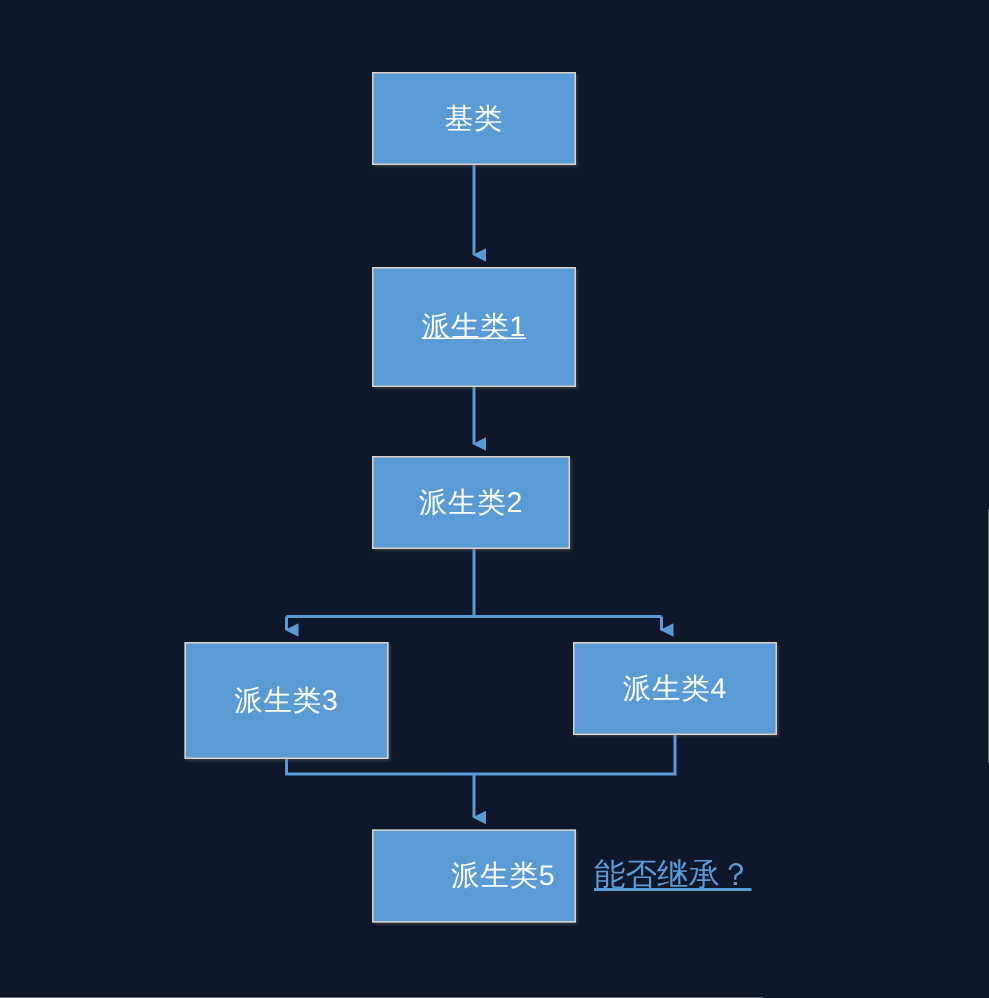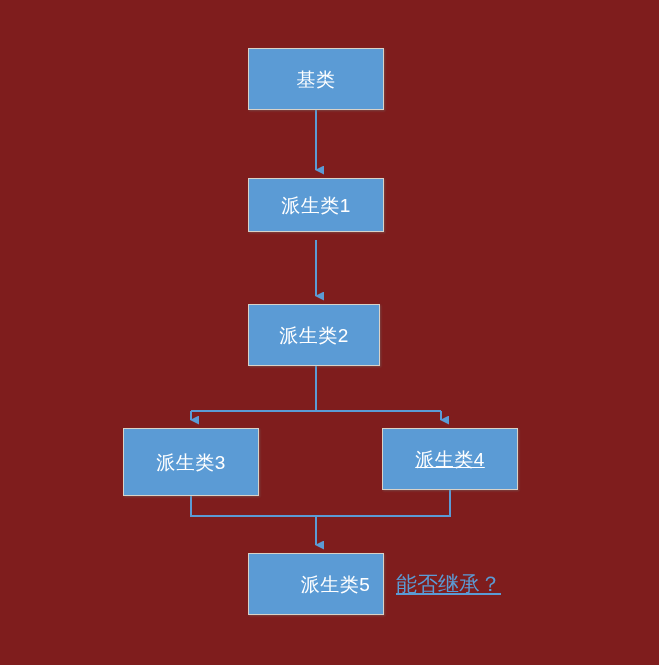--- a/index.html
+++ b/index.html
@@ -11,21 +11,21 @@
   body {
     width: 659px;
     height: 665px;
     font-family: "Liberation Sans", "DejaVu Sans", sans-serif;
     overflow: hidden;
   }
   #canvas {
     position: relative;
     width: 659px;
     height: 665px;
-    background: #7f1d1d;
+    background: #0f172a;
   }
   #wires {
     position: absolute;
     left: 0;
     top: 0;
     width: 659px;
     height: 665px;
   }
   .node {
     position: absolute;
@@ -88,33 +88,33 @@
     <g>
       <path d="M191,490 L191,516 L450,516 L450,490" fill="none" stroke="#5B9BD5" stroke-width="2"></path>
       <line x1="316" y1="516" x2="316" y2="545" stroke="#5B9BD5" stroke-width="2" marker-end="url(#arrowhead)"></line>
     </g>
   </svg>
 
   <div class="node" style="left:248px; top:48px; width:136px; height:62px;">
     <span class="node-label">基类</span>
   </div>
 
-  <div class="node" style="left:248px; top:178px; width:136px; height:54px;">
+  <div class="node" style="left:248px; top:178px; width:136px; height:80px;text-decoration:underline;">
     <span class="node-label">派生类1</span>
   </div>
 
   <div class="node" style="left:248px; top:304px; width:132px; height:62px;">
     <span class="node-label">派生类2</span>
   </div>
 
-  <div class="node" style="left:123px; top:428px; width:136px; height:68px;justify-content:center;">
+  <div class="node" style="left:123px; top:428px; width:136px; height:78px;justify-content:center;">
     <span class="node-label">派生类3</span>
   </div>
 
-  <div class="node" style="left:382px; top:428px; width:136px; height:62px;text-decoration:underline;">
+  <div class="node" style="left:382px; top:428px; width:136px; height:62px;">
     <span class="node-label">派生类4</span>
   </div>
 
   <div class="node" style="left:248px; top:553px; width:136px; height:62px;padding-left:39px;">
     <span class="node-label">派生类5</span>
   </div>
 
   <div class="annotation" style="left:396px; top:573px;">能否继承？</div>
 
 </div>

